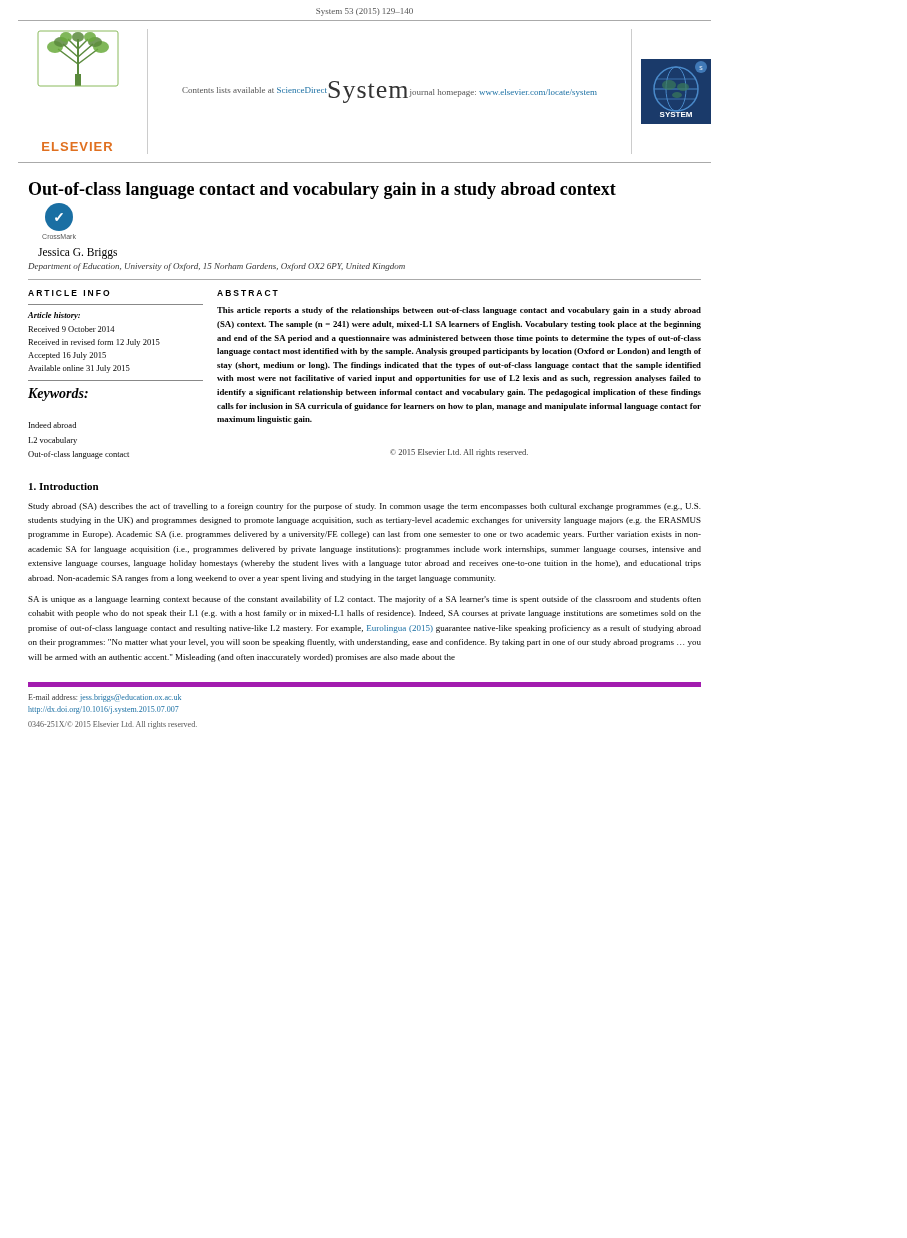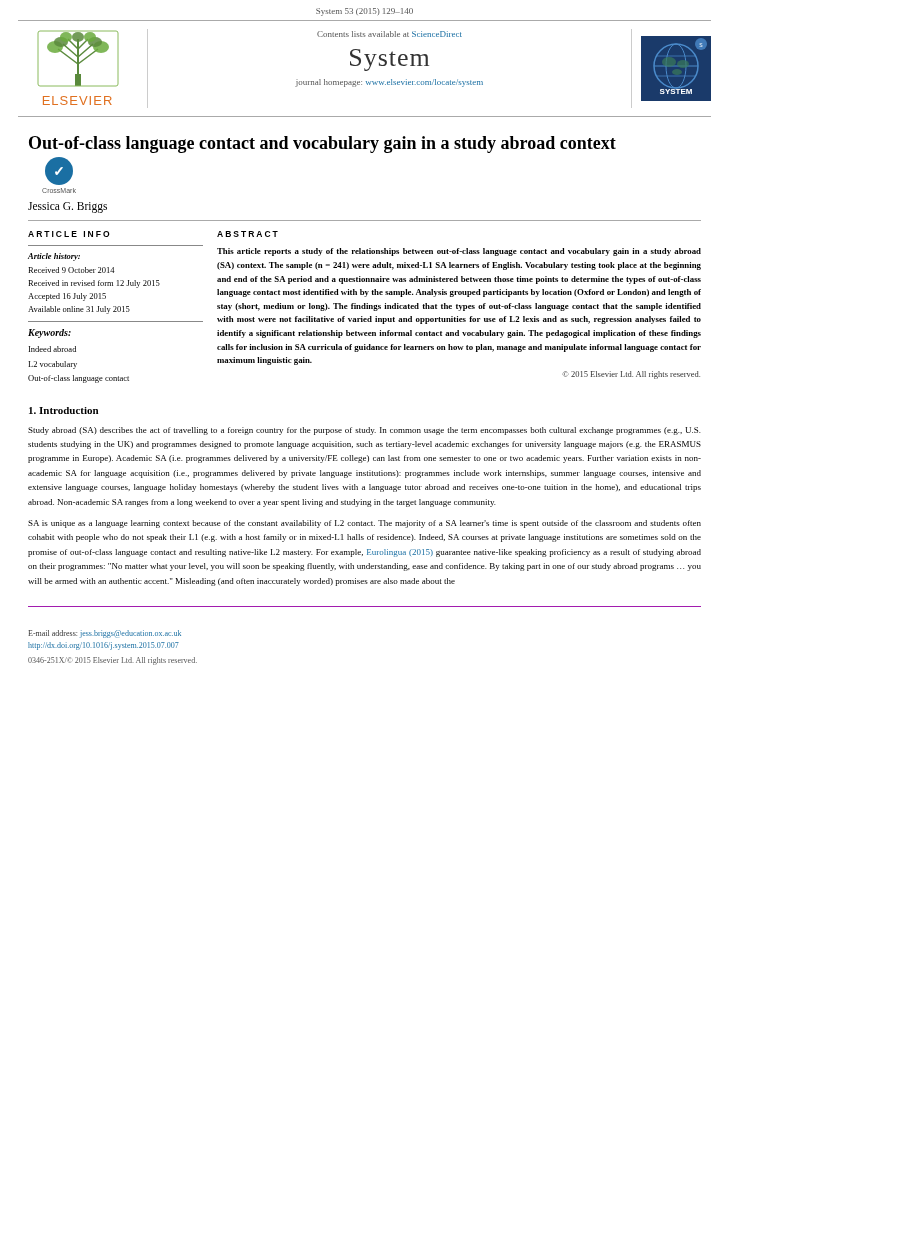--- a/index.html
+++ b/index.html
@@ -47,30 +47,31 @@
       padding-right: 10px;
     }
     .elsevier-tree-svg {
       width: 90px;
       height: 60px;
       margin-bottom: 4px;
     }
     .elsevier-text {
       font-family: Arial, sans-serif;
       font-size: 13px;
-      font-weight: normal;
+      font-weight: bold;
       color: #e07020;
       letter-spacing: 1px;
+      margin-top: 46px;
     }
     .header-center {
       flex: 1;
       display: flex;
-      flex-direction: column;
-      align-items: center;
-      justify-content: flex-start;
+      flex-direction: row;
+      align-items: center;
+      justify-content: center;
       padding: 0 10px;
     }
     .contents-line {
       font-size: 9px;
       color: #555;
       margin-bottom: 4px;
     }
     .contents-line .scidir-link {
       color: #1a6fa3;
       text-decoration: none;
@@ -158,20 +159,21 @@
       font-size: 7px;
       color: #555;
       margin-top: 2px;
       font-family: Arial, sans-serif;
     }
     .author-name {
       font-size: 11.5px;
       color: #000;
       margin-bottom: 3px;
       margin-top: 6px;
+      margin-left: 10px;
     }
     .author-affiliation {
       font-size: 9px;
       font-style: italic;
       color: #333;
       margin-bottom: 8px;
     }
     .divider {
       border: none;
       border-top: 1px solid #aaa;
@@ -207,43 +209,43 @@
       color: #000;
       margin-bottom: 3px;
     }
     .article-info-dates {
       font-size: 8.5px;
       color: #000;
       line-height: 1.5;
       margin-bottom: 6px;
     }
     .keywords-label {
-      font-size: 10px;
+      font-size: 14px;
       font-weight: bold;
       font-style: italic;
       color: #000;
-      margin-bottom: 4px;
+      margin-bottom: 16px;
     }
     .keywords-list {
       font-size: 8.5px;
       color: #000;
       line-height: 1.7;
     }
     .abstract-text {
       font-size: 8.8px;
       color: #000;
       line-height: 1.55;
       text-align: justify;
       font-weight: bold;
     }
     .copyright-line {
       font-size: 8.5px;
       color: #333;
-      text-align: right;
-      margin-top: 1px;
+      text-align: center;
+      margin-top: 20px;
     }
     
     .intro-section {
       margin-top: 18px;
     }
     .section-number-title {
       font-size: 11px;
       font-weight: bold;
       color: #000;
       margin-bottom: 7px;
@@ -256,22 +258,22 @@
       text-align: justify;
       margin-bottom: 7px;
     }
     .body-text .inline-link {
       color: #1a6fa3;
       text-decoration: none;
     }
     
     .footer-area {
       margin: 18px 28px 0 28px;
-      border-top: 1px solid #a21caf;
-      padding-top: 22px;
+      border-top: 5px solid #a21caf;
+      padding-top: 6px;
     }
     .footnote-text {
       font-size: 8px;
       color: #333;
       margin-bottom: 3px;
     }
     .footnote-text a {
       color: #1a6fa3;
       text-decoration: none;
     }
@@ -378,20 +380,21 @@
 
     <div class="article-title-row">
       <div class="article-title">Out-of-class language contact and vocabulary gain in a study abroad context</div>
       <div class="crossmark-badge">
         <div class="crossmark-circle">✓</div>
         <div class="crossmark-label">CrossMark</div>
       </div>
     </div>
 
     <div class="author-name">Jessica G. Briggs</div>
+    <div class="author-affiliation">Department of Education, University of Oxford, 15 Norham Gardens, Oxford OX2 6PY, United Kingdom</div>
 
     <hr class="divider">
 
     <div class="two-col">
 
       <div class="left-col">
         <div class="section-heading">ARTICLE INFO</div>
         <hr class="left-divider">
         <div class="article-info-label">Article history:</div>
         <div class="article-info-dates">

